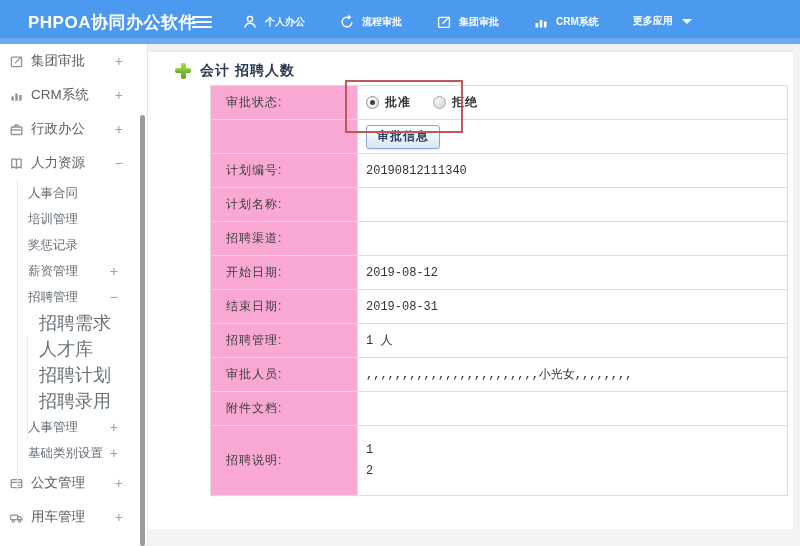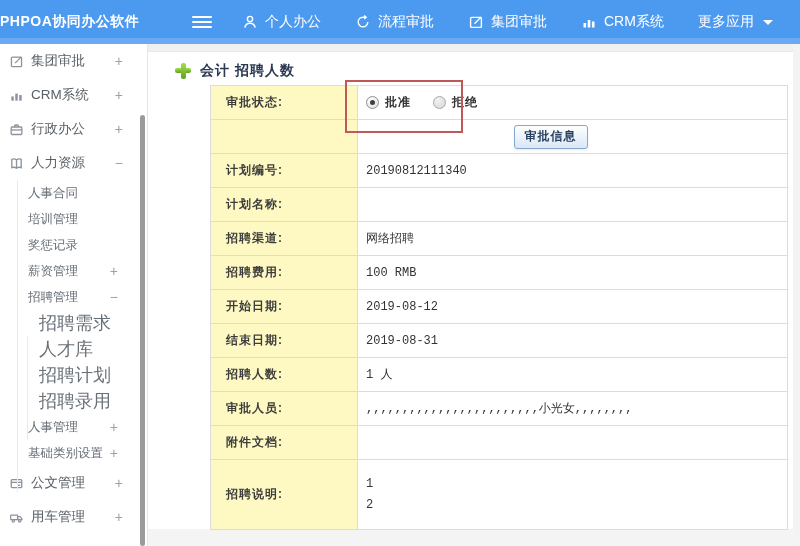--- a/index.html
+++ b/index.html
@@ -4,24 +4,24 @@
 <style>
   * { margin:0; padding:0; box-sizing:border-box; }
   html,body { width:800px; height:546px; overflow:hidden; background:#fff;
               font-family:"Liberation Sans", sans-serif; }
   #screen { position:relative; width:800px; height:546px; overflow:hidden; background:#fff; }
 
   
   .topbar { position:absolute; left:0; top:0; width:800px; height:44px;
             background:linear-gradient(to bottom,#4c9af0 0,#4c9af0 86%,#6aaaf3 86%,#6aaaf3 100%);
             display:flex; align-items:center; color:#fff; }
-  .logo { width:192px; padding-left:0; font-size:14px; font-weight:bold; letter-spacing:.5px; white-space:nowrap; }
+  .logo { width:192px; padding-left:28px; font-size:17px; font-weight:bold; letter-spacing:.5px; white-space:nowrap; }
   .hamburger { width:20px; display:flex; flex-direction:column; gap:3px; margin-right:30px; cursor:pointer; }
   .hamburger span { display:block; height:2px; background:#fff; border-radius:1px; }
-  .topnav { display:flex; align-items:center; gap:34px; font-size:14px; }
+  .topnav { display:flex; align-items:flex-start; gap:34px; font-size:10px;font-weight:bold; }
   .nav-item { display:flex; align-items:center; gap:7px; cursor:pointer; white-space:nowrap; }
   .nav-item svg { width:16px; height:16px; color:#fff; display:block; }
   .caret { width:0; height:0; border-left:5px solid transparent; border-right:5px solid transparent;
            border-top:5px solid #fff; margin-left:2px; }
 
   
   .sidebar { position:absolute; left:0; top:44px; width:148px; height:502px; background:#fff;
              border-right:1px solid #e5e5e5; overflow:hidden; }
   .sb-item { display:flex; align-items:center; position:relative; cursor:pointer; }
   .sb-item.l0 { height:34px; padding-left:9px; font-size:13.5px; color:#596066; gap:7px; }
@@ -46,37 +46,37 @@
   .plus::before { content:""; position:absolute; left:0; top:5.5px; width:16px; height:5px;
                   background:linear-gradient(#a5dc54,#61a41c); border-radius:2px; }
   .plus::after  { content:""; position:absolute; left:5.5px; top:0; width:5px; height:16px;
                   background:linear-gradient(#a5dc54,#61a41c); border-radius:2px; }
   .page-title { font-size:14px; font-weight:bold; color:#2b3a52; letter-spacing:1px; }
 
   .detail-table { margin-left:62px; width:578px; border:1px solid #dcdcdc; font-size:12px; color:#333; }
   .t-row { display:flex; height:34px; border-bottom:1px solid #dcdcdc; }
   .t-row:last-child { border-bottom:none; }
   .t-row.tall { height:69px; }
-  .c-label { width:147px; flex:0 0 147px; background:#fef9c3; border-right:1px solid #dcdcdc;
-             display:flex; align-items:center; padding-left:15px; font-weight:bold; color:#3d3d3d;
+  .c-label { width:147px; flex:0 0 147px; background:#f9a8d4; border-right:1px solid #dcdcdc;
+             display:flex; align-items:center; padding-left:15px; font-weight:normal; color:#3d3d3d;
              letter-spacing:1px; }
   .c-value { flex:1; display:flex; align-items:center; padding-left:8px;
              font-family:"Liberation Mono","DejaVu Sans Mono",monospace; overflow:hidden; }
   .t-row.tall .c-value { flex-direction:column; align-items:flex-start; justify-content:center; gap:7px; }
 
   .radio { width:13px; height:13px; border:1px solid #8f8f8f; border-radius:50%;
            background:radial-gradient(circle at 35% 30%, #fff, #dedede); position:relative;
            display:inline-block; flex:0 0 13px; cursor:pointer; }
   .radio.off { background:radial-gradient(circle at 35% 30%, #f2f2f2, #d6d6d6); border-color:#a8a8a8; }
   .radio.selected::after { content:""; position:absolute; left:3px; top:3px; width:5px; height:5px;
                            border-radius:50%; background:#3f3f3f; }
   .radio-label { font-family:"Liberation Sans",sans-serif; font-weight:bold; color:#333;
                  letter-spacing:1px; margin:0 22px 0 6px; }
 
-  .btncell { justify-content:center; padding-right:52px; }
+  .btncell { justify-content:flex-start; padding-right:52px; }
   .approve-btn { background:linear-gradient(#fefefe,#d8e7f7); border:1px solid #85a8cc; border-radius:3px;
                  height:24px; padding:0 10px; font-size:12px; font-weight:bold; color:#27405e;
                  letter-spacing:1px; box-shadow:0 1px 2px rgba(0,0,0,.08); cursor:pointer;
                  font-family:"Liberation Sans",sans-serif; }
 
   .file-link { color:#2e70b5; font-weight:bold; text-decoration:none;
                font-family:"Liberation Sans",sans-serif; cursor:pointer; }
 
   .red-rect { position:absolute; left:197px; top:28px; width:118px; height:53px;
               border:2px solid #c0585a; pointer-events:none; }
@@ -274,36 +274,31 @@
         <div id="fieldrows">
             <div class="t-row">
               <div class="c-label">计划编号:</div>
               <div class="c-value">20190812111340</div>
             </div>
             <div class="t-row">
               <div class="c-label">计划名称:</div>
             </div>
             <div class="t-row">
               <div class="c-label">招聘渠道:</div>
-              <div class="c-value">网络招聘</div>
-            </div>
-            <div class="t-row">
-              <div class="c-label">招聘费用:</div>
-              <div class="c-value">100 RMB</div>
             </div>
             <div class="t-row">
               <div class="c-label">开始日期:</div>
               <div class="c-value">2019-08-12</div>
             </div>
             <div class="t-row">
               <div class="c-label">结束日期:</div>
               <div class="c-value">2019-08-31</div>
             </div>
             <div class="t-row">
-              <div class="c-label">招聘人数:</div>
+              <div class="c-label">招聘管理:</div>
               <div class="c-value">1 人</div>
             </div>
             <div class="t-row">
               <div class="c-label">审批人员:</div>
               <div class="c-value">,,,,,,,,,,,,,,,,,,,,,,,,小光女,,,,,,,,</div>
             </div>
             <div class="t-row">
               <div class="c-label">附件文档:</div>
             </div>
             <div class="t-row tall">

